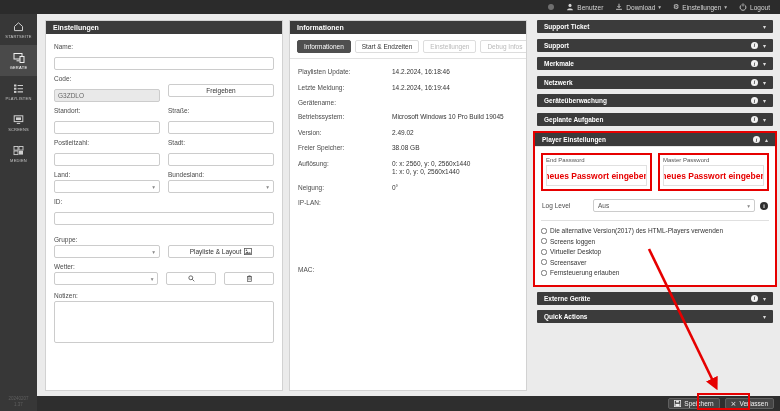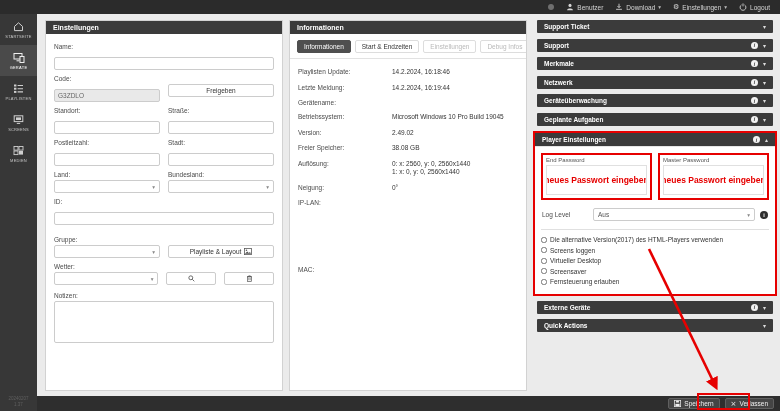--- a/index.html
+++ b/index.html
@@ -63,21 +63,21 @@
   .caret { font-size:6px; color:#ddd; }
   .info-dot { width:7px; height:7px; border-radius:50%; background:#f2f2f2; color:#333; font-size:5px; font-weight:bold;
               font-style:italic; display:flex; align-items:center; justify-content:center; flex:none; }
 
   .player-wrap { border:2.5px solid #e60000; margin:0 -4px 5px -4px; background:#fff; }
   .player-wrap .acc { margin-bottom:0; border-radius:0; }
   .pbody { background:#fff; padding:6px 6px 5px; border-top:1px solid #e6e6e6; }
   .pwrow { display:flex; gap:6px; margin-bottom:8px; }
   .pw-box { flex:1; border:2px solid #e60000; padding:2px 3px 3px; min-width:0; }
   .pw-lab { display:block; font-size:6px; color:#555; margin-bottom:2px; white-space:nowrap; }
-  .pw-val { height:30px; border:1px solid #e0e0e0; display:flex; align-items:center; justify-content:center;
+  .pw-val { height:21px; border:1px solid #e0e0e0; display:flex; align-items:center; justify-content:center;
             color:#e60000; font-weight:bold; font-size:8.5px; white-space:nowrap; overflow:hidden; }
   .lvrow { display:flex; align-items:center; gap:5px; margin:3px 1px 0; }
   .lv-lab { font-size:6.5px; color:#4a4a4a; width:46px; flex:none; }
   .lvrow .sel { flex:1; }
   .info-dark { width:8px; height:8px; background:#2f2f2f; color:#fff; border-radius:50%; font-size:5.5px; font-weight:bold;
                display:flex; align-items:center; justify-content:center; flex:none; }
   .pdiv { border-top:1px solid #e0e0e0; margin:8px 0 6px; }
   .chk { display:flex; align-items:center; gap:3px; margin-bottom:3.5px; font-size:6.5px; color:#333; cursor:pointer; white-space:nowrap; }
   .chk input { width:6px; height:6px; margin:0; flex:none; }
 

